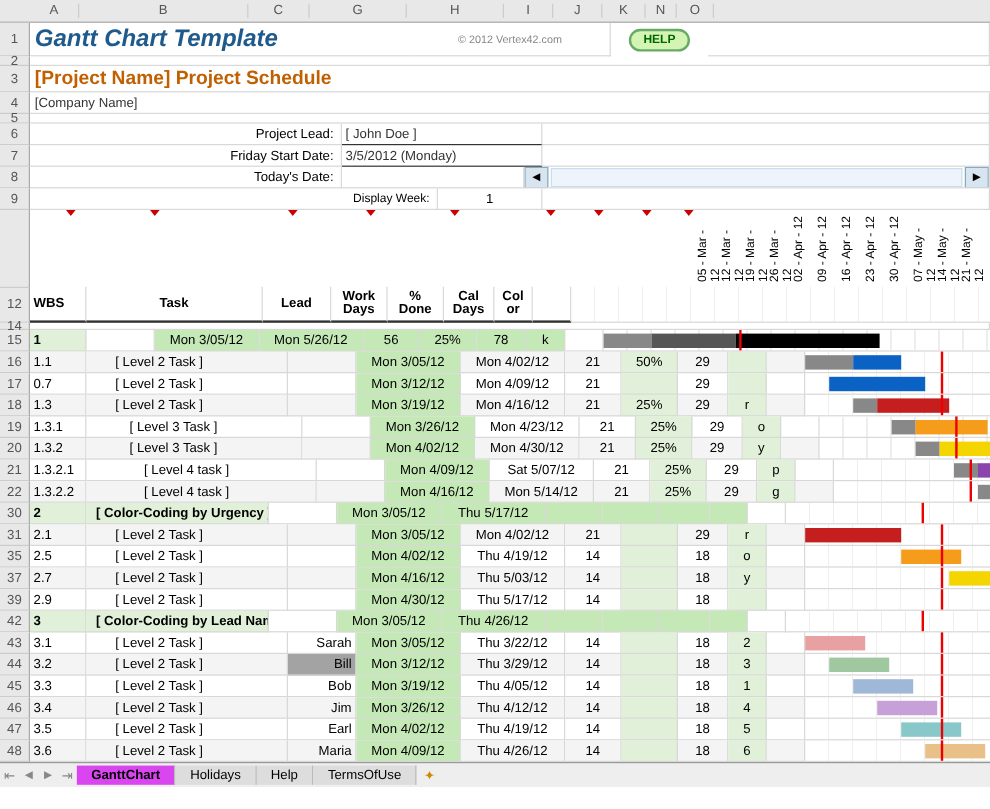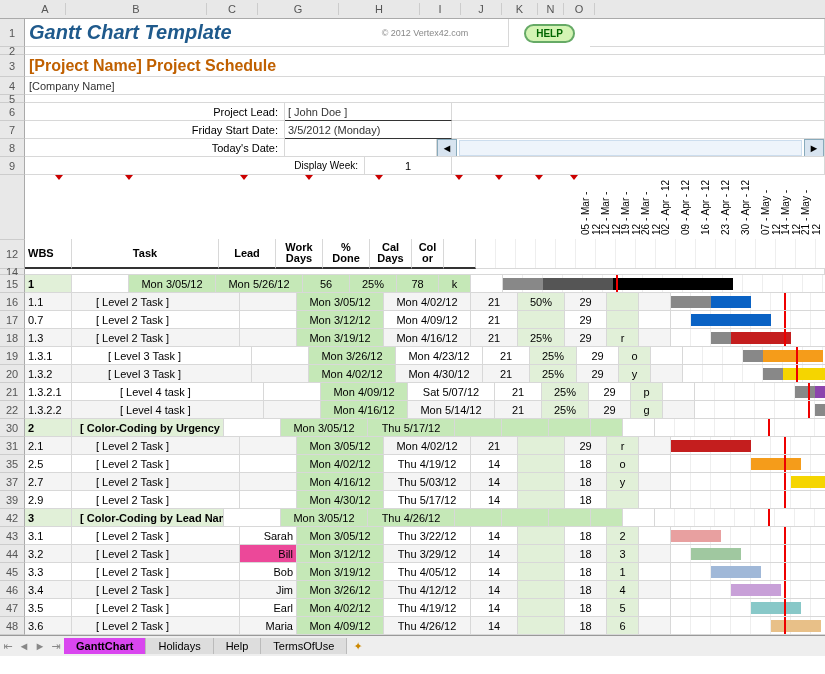--- a/index.html
+++ b/index.html
@@ -414,21 +414,21 @@
       <div class="cell" style="width:25px;"></div>
       <div class="gantt-area">
         <div class="today-line"></div>
         <div class="bar" style="left:0px;width:50px;background:#e8a0a0"></div>
       </div>
     </div>
     <div class="row">
       <div class="row-hdr">44</div>
       <div class="cell " style="width:40px;background:#f4f4f4">3.2</div>
       <div class="cell " style="width:140px;padding-left:24px;background:#f4f4f4">[ Level 2 Task ]</div>
-      <div class="cell" style="width:50px;justify-content:flex-end;background:#ec4899">Bill</div>
+      <div class="cell" style="width:50px;justify-content:flex-end;background:#a3a3a3">Bill</div>
       <div class="cell green-bg" style="width:80px;justify-content:center">Mon 3/12/12</div>
       <div class="cell " style="width:80px;justify-content:center;background:#f4f4f4">Thu 3/29/12</div>
       <div class="cell " style="width:40px;justify-content:center;background:#f4f4f4">14</div>
       <div class="cell ltgreen" style="width:40px;justify-content:center"></div>
       <div class="cell " style="width:35px;justify-content:center;background:#f4f4f4">18</div>
       <div class="cell ltgreen" style="width:25px;justify-content:center">3</div>
       <div class="cell" style="width:25px;background:#f4f4f4"></div>
       <div class="gantt-area">
         <div class="today-line"></div>
         <div class="bar" style="left:20px;width:50px;background:#a0c8a0"></div>

